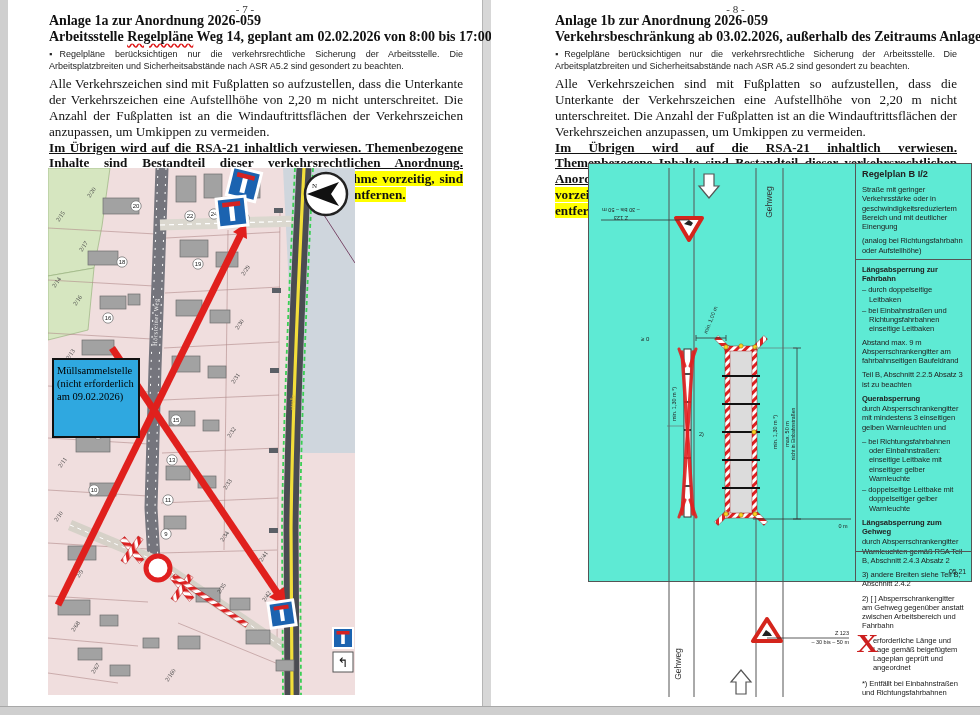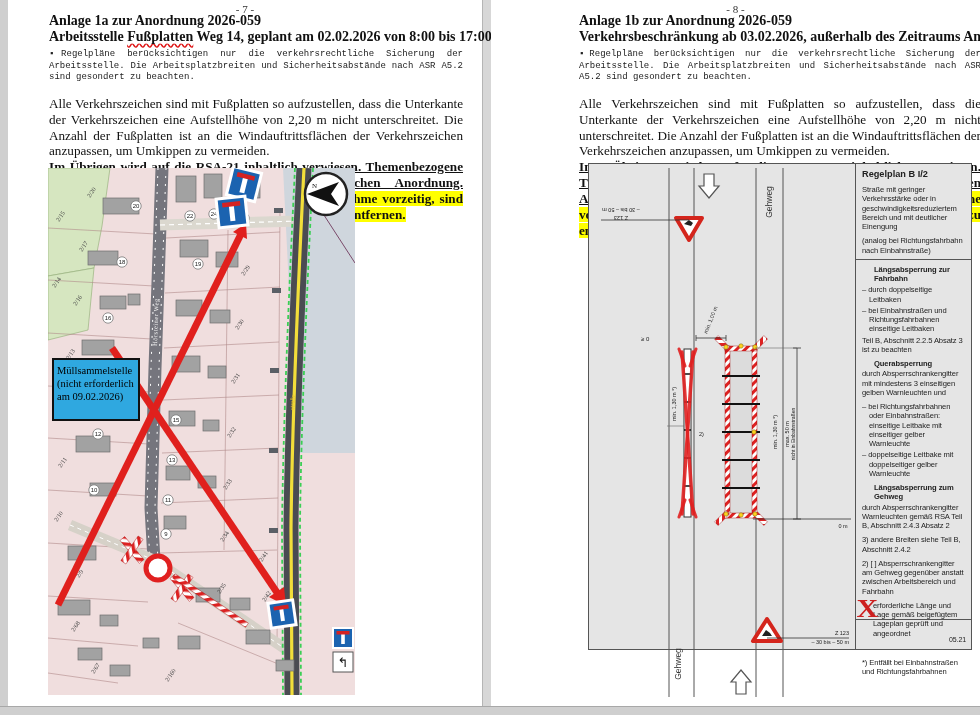--- a/index.html
+++ b/index.html
@@ -6,63 +6,63 @@
   body{width:980px;height:715px;position:relative;background:#d7d7d7;
        font-family:"Liberation Serif",serif;overflow:hidden;color:#111}
   .leftbar{position:absolute;left:0;top:0;width:8px;height:715px;background:#cfcfcf;border-right:1px solid #b0b0b0}
   .bottombar{position:absolute;left:0;top:706px;width:980px;height:9px;background:#cfcfcf;border-top:1px solid #a8a8a8}
   .page{position:absolute;top:0;height:706px;background:#fff}
   .page7{left:8px;width:474px;border-right:1px solid #b5b5b5}
   .page8{left:491px;width:489px}
   .pagenum{position:absolute;top:3px;left:0;width:100%;text-align:center;font-size:11px;color:#333}
   .content{position:absolute;top:13px}
   .content7{left:41px;width:414px}
-  .content8{left:88px;width:402px}
+  .content8{left:64px;width:402px}
   .t1{font-size:14px;font-weight:bold;margin:0;white-space:nowrap;line-height:1.15}
   .t2{font-size:14px;font-weight:bold;margin:0;white-space:nowrap;line-height:1.2}
   .wavy{text-decoration-line:underline;text-decoration-style:wavy;text-decoration-color:#d11;text-underline-offset:2px}
-  .footnote{font-family:Liberation Mono, monospace;font-size:9px;line-height:1.3;margin:3px 0 12px;color:#222;text-align:justify}
+  .footnote{font-family:Liberation Sans, sans-serif;font-size:9px;line-height:1.3;margin:3px 0 4px;color:#222;text-align:justify}
   .bodytext{font-size:13.2px;line-height:1.2;text-align:justify;margin:2px 0 0}
   .bu{font-weight:bold;text-decoration:underline}
   .hl{font-weight:bold;background:#ffff00}
   
   .mapwrap{position:absolute;left:40px;top:168px;width:307px;height:527px}
-  .callout{position:absolute;left:44px;top:358px;width:88px;height:63px;background:#2fa8e0;
+  .callout{position:absolute;left:44px;top:358px;width:88px;height:80px;background:#2fa8e0;
            border:2px solid #111;box-sizing:border-box;padding:4px 3px;font-size:10.5px;line-height:1.25;color:#000}
   
-  .diagram{position:absolute;left:97px;top:163px;width:384px;height:487px;border:1px solid #555;
-           box-sizing:border-box;background:#e5e5e5}
+  .diagram{position:absolute;left:97px;top:163px;width:384px;height:419px;border:1px solid #555;
+           box-sizing:border-box;background:#5eead4}
   .dsvg{position:absolute;left:0;top:0}
   .rpanel{position:absolute;right:0;top:0;width:116px;height:100%;border-left:1px solid #555;
           box-sizing:border-box;font-family:"Liberation Sans",sans-serif;font-size:7.6px;
           line-height:1.22;color:#222;padding:5px 5px 32px 6px;letter-spacing:-0.1px}
   .rpanel p{margin:0 0 5px}
   .rpanel .hd{font-weight:bold;font-size:9.2px;margin:0 0 5px;letter-spacing:0}
-  .sechd{font-weight:bold;margin:5px 12px 1px}
+  .sechd{font-weight:bold;margin:5px 0 1px}
   .bullet{padding-left:7px;text-indent:-7px;margin:2px 0}
   .introblock{border-bottom:1px solid #555;margin:0 -5px 5px -6px;padding:0 5px 4px 6px}
   .xnote{position:relative;padding-left:11px;margin-top:2px}
   .bigx{position:absolute;left:-4px;top:-5px;color:#cc1f1f;font-family:"Liberation Serif",serif;
         font-weight:bold;font-size:26px;line-height:1;transform:scaleX(1.15)}
   .pfooter{position:absolute;bottom:0;left:0;width:100%;height:30px;border-top:1px solid #555;box-sizing:border-box}
   .ver{position:absolute;right:5px;bottom:4px;font-size:7px}
 </style>
 </head>
 <body>
 
 <div class="leftbar"></div>
 <div class="bottombar"></div>
 
 <div class="page page7">
   <div class="pagenum">- 7 -</div>
   <div class="content content7">
     <div class="t1">Anlage 1a zur Anordnung 2026-059</div>
     <div class="t2">
       <span>Arbeitsstelle</span>
-      <span class="wavy">Fußplatten</span>
+      <span class="wavy">Regelpläne</span>
       <span>Weg 14, geplant am 02.02.2026 von 8:00 bis 17:00 Uhr</span>
     </div>
     <div class="footnote">▪Regelpläne berücksichtigen nur die verkehrsrechtliche Sicherung der Arbeitsstelle. Die Arbeitsplatzbreiten und Sicherheitsabstände nach ASR A5.2 sind gesondert zu beachten.</div>
     <div class="bodytext">
       <span>Alle Verkehrszeichen sind mit Fußplatten so aufzustellen, dass die Unterkante der Verkehrszeichen eine Aufstellhöhe von 2,20 m nicht unterschreitet. Die Anzahl der Fußplatten ist an die Windauftrittsflächen der Verkehrszeichen anzupassen, um Umkippen zu vermeiden.</span><br>
       <span class="bu">Im Übrigen wird auf die RSA-21 inhaltlich verwiesen. Themenbezogene Inhalte sind Bestandteil dieser verkehrsrechtlichen Anordnung.</span>
       <span class="hl">Verzögert sich der Baubeginn oder endet die Maßnahme vorzeitig, sind alle Verkehrszeichen unkenntlich zu machen oder zu entfernen.</span>
     </div>
   </div>
 
@@ -445,37 +445,38 @@
         <line x1="164" y1="355" x2="262" y2="355" stroke="#333" stroke-width="0.8"></line>
         <text x="254" y="364" text-anchor="middle" font-size="5.5">0 m</text>
         <text x="110" y="272" font-size="5.5">2)</text>
       </g>
     </svg>
 
     <div class="rpanel">
       <div class="introblock">
         <p class="hd">Regelplan B I/2</p>
         <p>Straße mit geringer Verkehrsstärke oder in geschwindigkeitsreduziertem Bereich und mit deutlicher Einengung</p>
-        <p style="margin:0">(analog bei Richtungsfahrbahn nach Einbahnstraße)</p>
+        <p style="margin:0">(analog bei Richtungsfahrbahn oder Aufstellhöhe)</p>
       </div>
       <div class="sechd">Längsabsperrung zur Fahrbahn</div>
       <div class="bullet">– durch doppelseitige Leitbaken</div>
       <div class="bullet">– bei Einbahnstraßen und Richtungsfahrbahnen einseitige Leitbaken</div>
+      <p style="margin-top:4px">Abstand max. 9 m Absperrschrankengitter am fahrbahnseitigen Baufeldrand</p>
       <p>Teil B, Abschnitt 2.2.5 Absatz 3 ist zu beachten</p>
       <div class="sechd">Querabsperrung</div>
       <p>durch Absperrschrankengitter mit mindestens 3 einseitigen gelben Warnleuchten und</p>
       <div class="bullet">– bei Richtungsfahrbahnen oder Einbahnstraßen: einseitige Leitbake mit einseitiger gelber Warnleuchte</div>
       <div class="bullet">– doppelseitige Leitbake mit doppelseitiger gelber Warnleuchte</div>
       <div class="sechd">Längsabsperrung zum Gehweg</div>
       <p>durch Absperrschrankengitter Warnleuchten gemäß RSA Teil B, Abschnitt 2.4.3 Absatz 2</p>
       <p>3) andere Breiten siehe Teil B, Abschnitt 2.4.2</p>
       <p>2) [ ] Absperrschrankengitter am Gehweg gegenüber anstatt zwischen Arbeitsbereich und Fahrbahn</p>
       <div class="xnote">
         <span class="bigx">X</span>
         <span>erforderliche Länge und Lage gemäß beigefügtem Lageplan geprüft und angeordnet</span>
       </div>
-      <p style="margin-top:20px">*) Entfällt bei Einbahnstraßen und Richtungsfahrbahnen</p>
+      <p style="margin-top:6px">*) Entfällt bei Einbahnstraßen und Richtungsfahrbahnen</p>
       <div class="pfooter">
         <span class="ver">05.21</span>
       </div>
     </div>
   </div>
 </div>
 
 </body></html>

